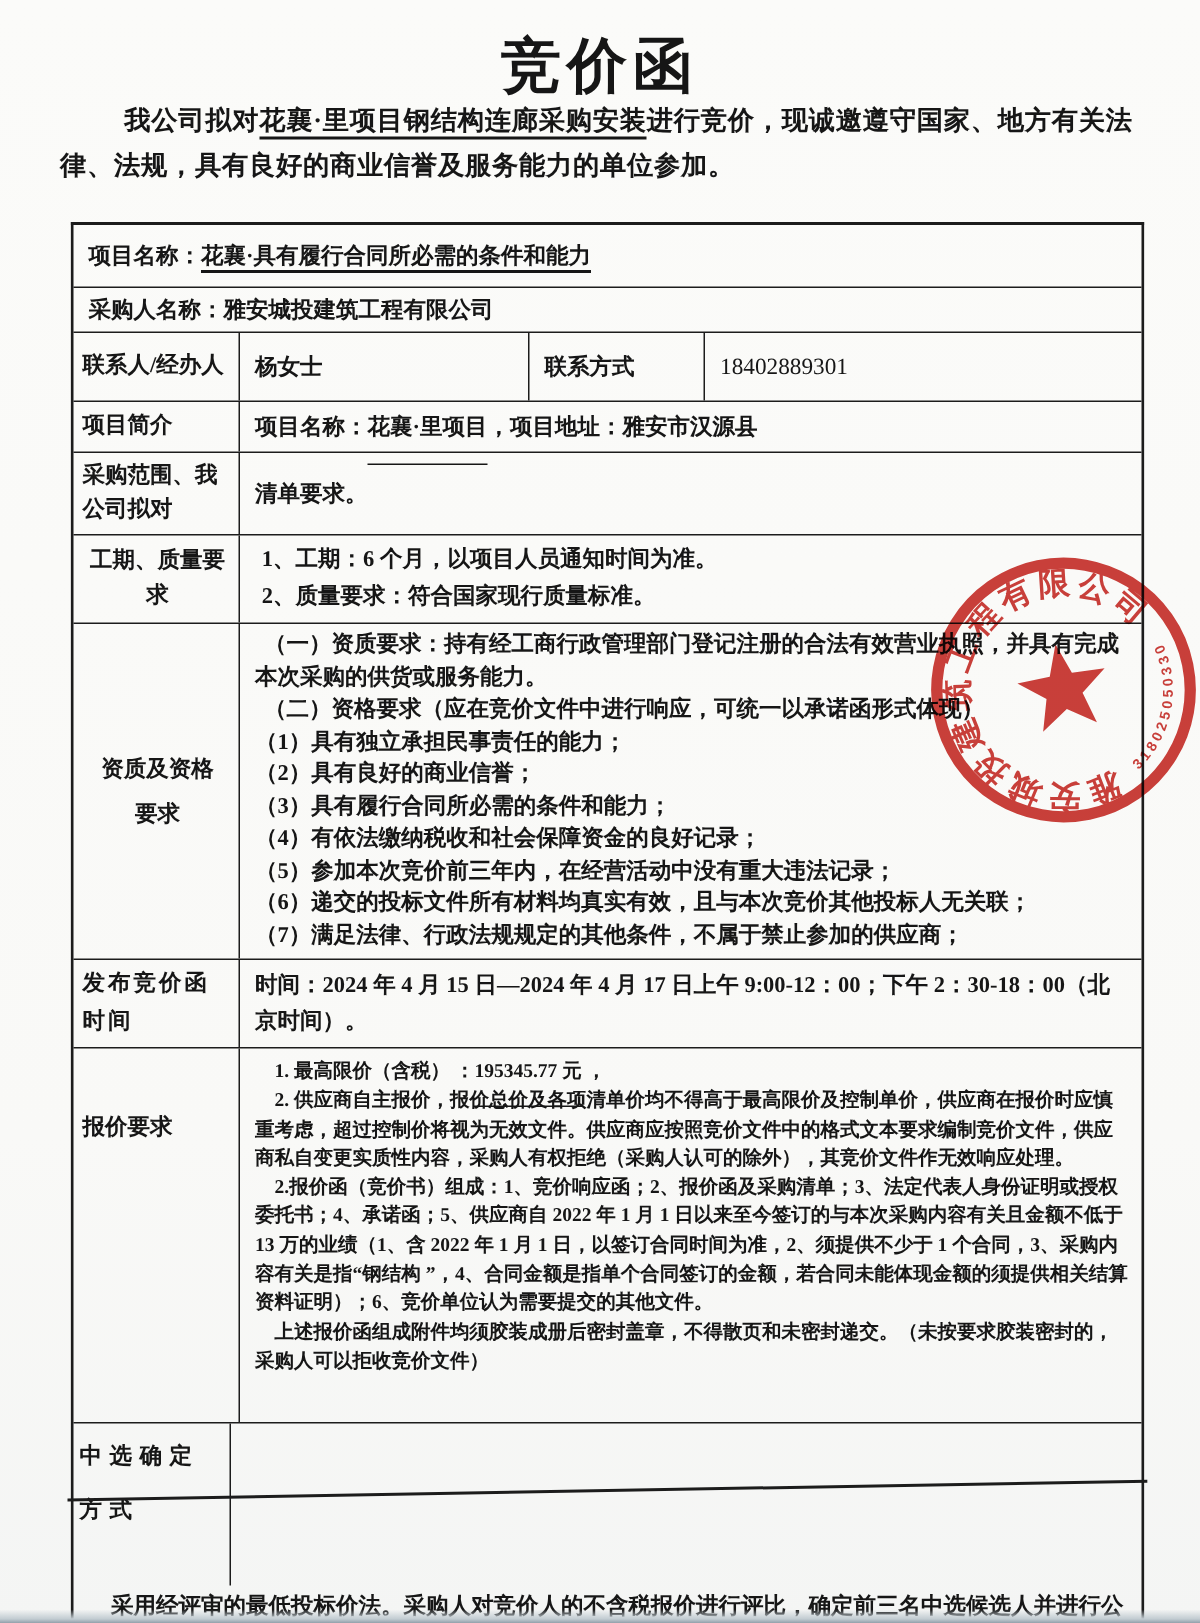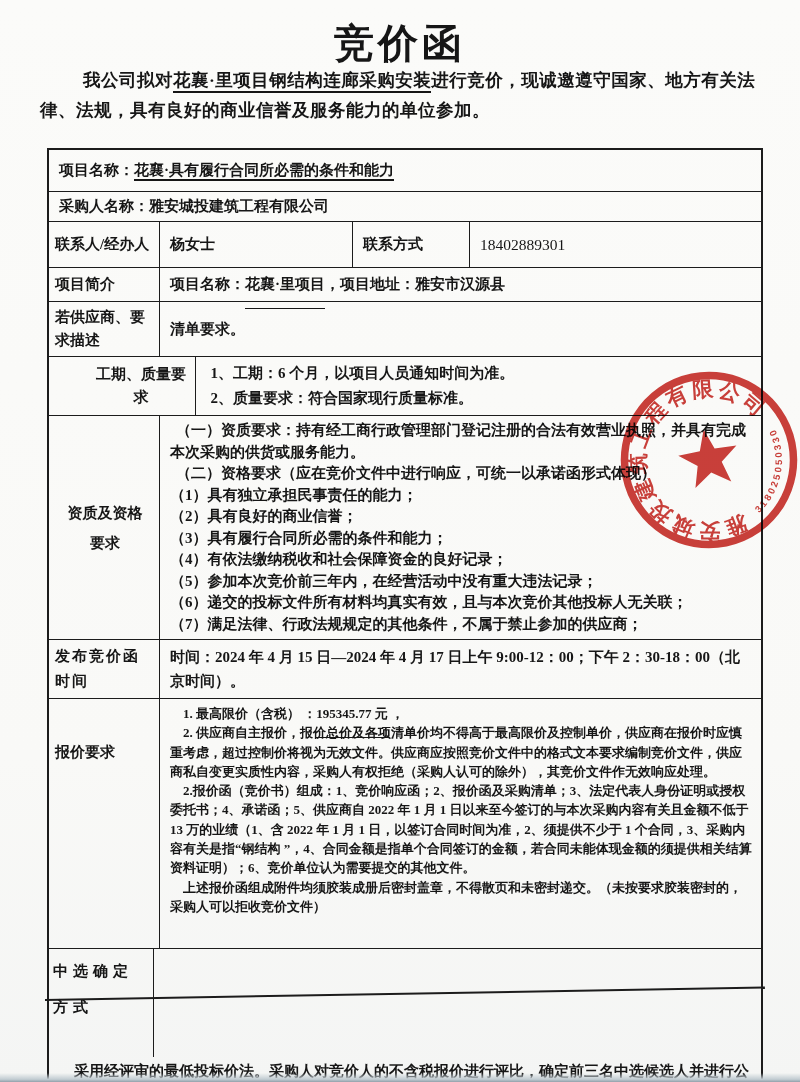--- a/index.html
+++ b/index.html
@@ -43,21 +43,21 @@
   .r4{min-height:34px;}
   .r5{min-height:42px;}
   .r6{min-height:56px;}
   .r7{min-height:194px;}
   .r8{min-height:50px;}
   .r9{min-height:250px;}
   .r10{min-height:88px;flex-direction:column;}
   .c-name{width:193px;flex:0 0 193px;border-right:1.6px solid #1c1c1c;display:flex;align-items:center;}
   .c-mlabel{width:117px;flex:0 0 117px;border-right:1.6px solid #1c1c1c;display:flex;align-items:center;font-weight:700;}
   .c-phone{flex:1 1 auto;display:flex;align-items:center;font-weight:400;font-size:15.5px;}
-  .lbl-center{text-align:center;margin-left:36px;}
+  .lbl-center{text-align:center;}
   .lbl-top{justify-content:flex-start;}
   .lbl-q{line-height:30px;text-align:center;}
   .lbl-loose{line-height:36px;letter-spacing:5px;padding-left:4px;max-width:96px;}
   .lbl-pub{letter-spacing:2px;line-height:25px;}
   .lbl-pub .wrapbox{max-width:88px;}
   .lbl-quote{justify-content:flex-start;padding-top:42px;text-align:left;}
   .qline{line-height:21.5px;}
   .qline.major{text-indent:0.4em;}
   .sched-line{line-height:25px;text-indent:0.3em;}
   .quote-cell{font-size:13px;line-height:19.3px;justify-content:flex-start;padding-top:5px;}
@@ -118,21 +118,21 @@
     <div class="label-cell">
         <span>项目简介</span>
       </div>
     <div class="cell value-cell">
         <div><span>项目名称：</span><span class="u-thin">花襄·里项目</span><span>，项目地址：雅安市汉源县</span></div>
       </div>
   </div>
 
   <div class="trow r5">
     <div class="label-cell">
-        <span>若供应商、要求描述</span>
+        <span>采购范围、我公司拟对</span>
       </div>
     <div class="cell value-cell">
         <span>清单要求。</span>
       </div>
   </div>
 
   <div class="trow r6">
     <div class="label-cell lbl-center">
         <span>工期、质量要求</span>
       </div>

